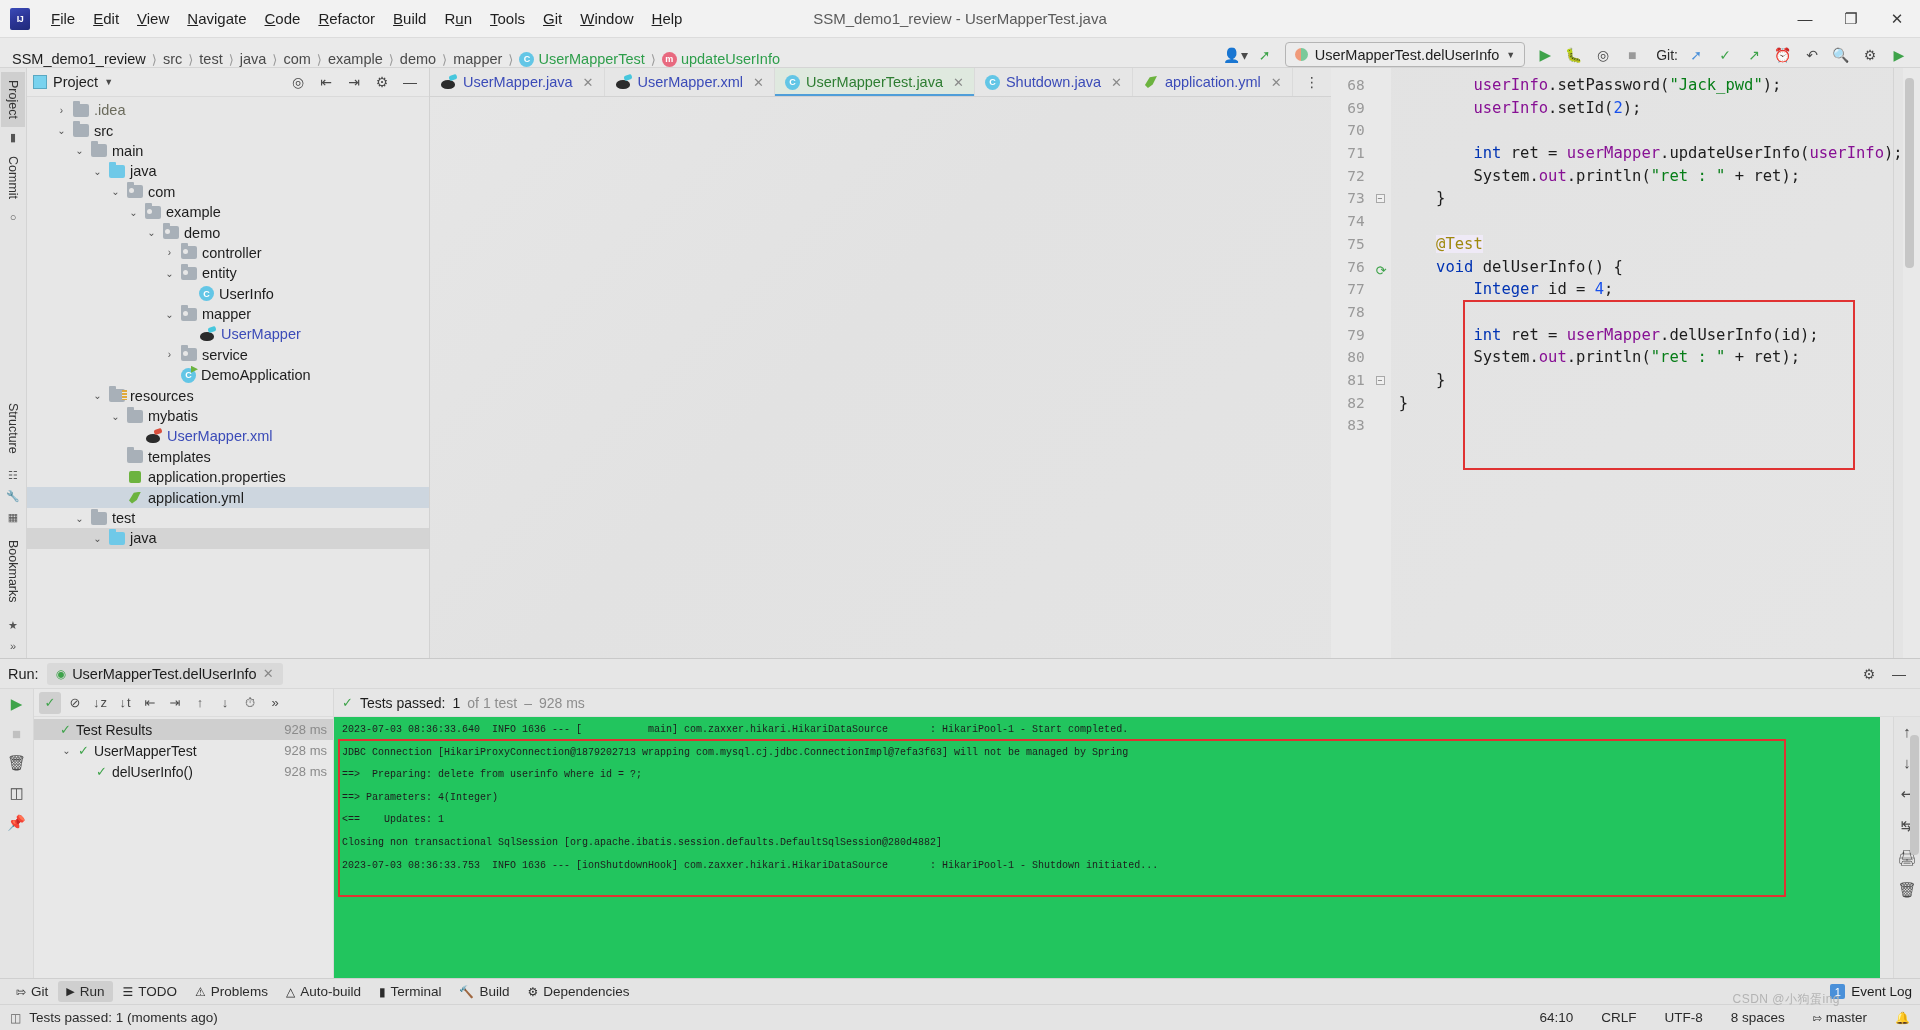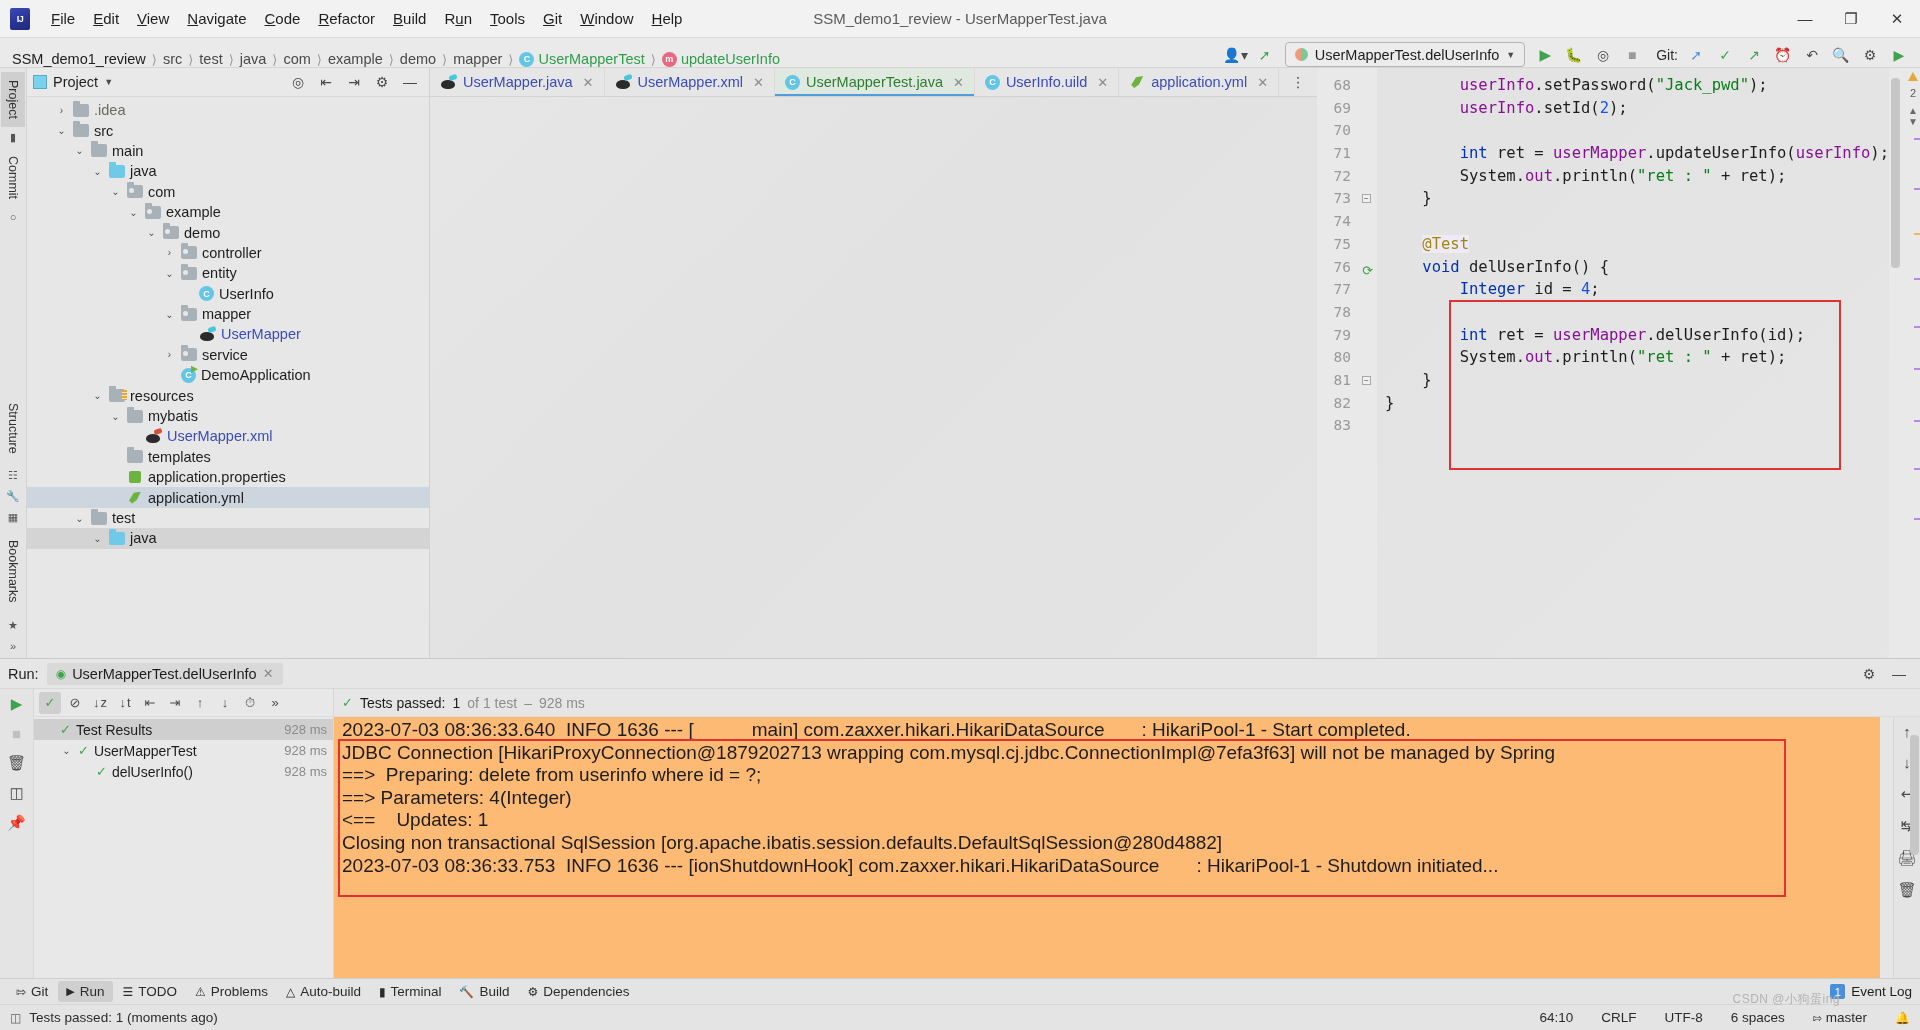--- a/index.html
+++ b/index.html
@@ -336,22 +336,22 @@
   .chk { color: #3ea34a; font-size: 13px; }
 
   .console-col { flex: 1; display: flex; flex-direction: column; min-width: 0; }
   .status-strip {
     height: 28px; display: flex; align-items: center; gap: 7px;
     padding: 0 8px; border-bottom: 1px solid #dcdcdc; font-size: 14px;
   }
   .ss-muted { color: #8d8d8d; }
   .console {
     flex: 1; position: relative; overflow: hidden;
-    font-family: Liberation Sans, sans-serif; font-size: 19px;
-    background: #fdba74; padding-top: 2px;
+    font-family: Liberation Mono, monospace; font-size: 10px;
+    background: #22c55e; padding-top: 2px;
   }
   .cl { height: 22.6px; line-height: 22.6px; white-space: pre; padding-left: 8px; color: #1d1d1d; }
   .console-scroll { width: 13px; background: #e6e6e6; flex: none; }
 
   .run-right-rail {
     width: 27px; background: #e4e4e4; border-left: 1px solid #d8d8d8;
     display: flex; flex-direction: column; align-items: center;
     padding-top: 6px; gap: 14px; flex: none;
   }
 
@@ -627,21 +627,21 @@
             <span class="lbl">UserMapper.xml</span>
             <span class="x">✕</span>
           </div>
           <div class="etab active">
             <span class="icn-c">C</span>
             <span class="lbl green">UserMapperTest.java</span>
             <span class="x">✕</span>
           </div>
           <div class="etab">
             <span class="icn-c">C</span>
-            <span class="lbl">UserInfo.uild</span>
+            <span class="lbl">Shutdown.java</span>
             <span class="x">✕</span>
           </div>
           <div class="etab">
             <span class="yml-ico"></span>
             <span class="lbl">application.yml</span>
             <span class="x">✕</span>
           </div>
           <div class="tab-right">
             <span class="tbtn">⋮</span>
           </div>
@@ -850,21 +850,21 @@
     </div>
   </div>
 
   <div class="statusbar">
     <span style="font-size:12px;color:#666;">◫</span>
     <span>Tests passed: 1 (moments ago)</span>
     <div class="sb-right">
       <span>64:10</span>
       <span>CRLF</span>
       <span>UTF-8</span>
-      <span>6 spaces</span>
+      <span>8 spaces</span>
       <span>
         <span style="font-size:11px;">⇰</span>
         <span>master</span>
       </span>
       <span style="font-size:12px;">🔔</span>
     </div>
   </div>
 
   <div class="watermark">CSDN @小狗蛋ing</div>
 </div>

